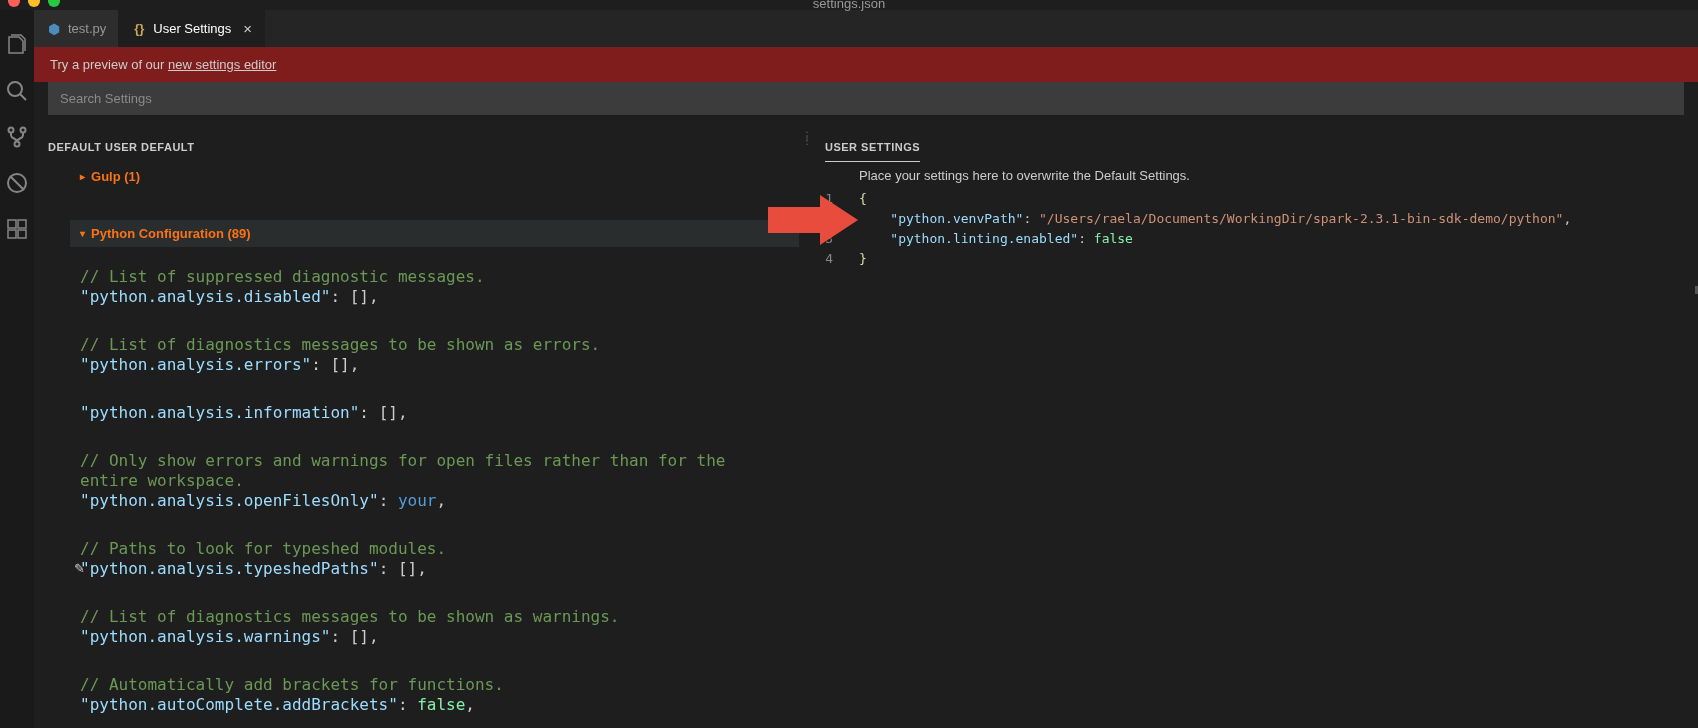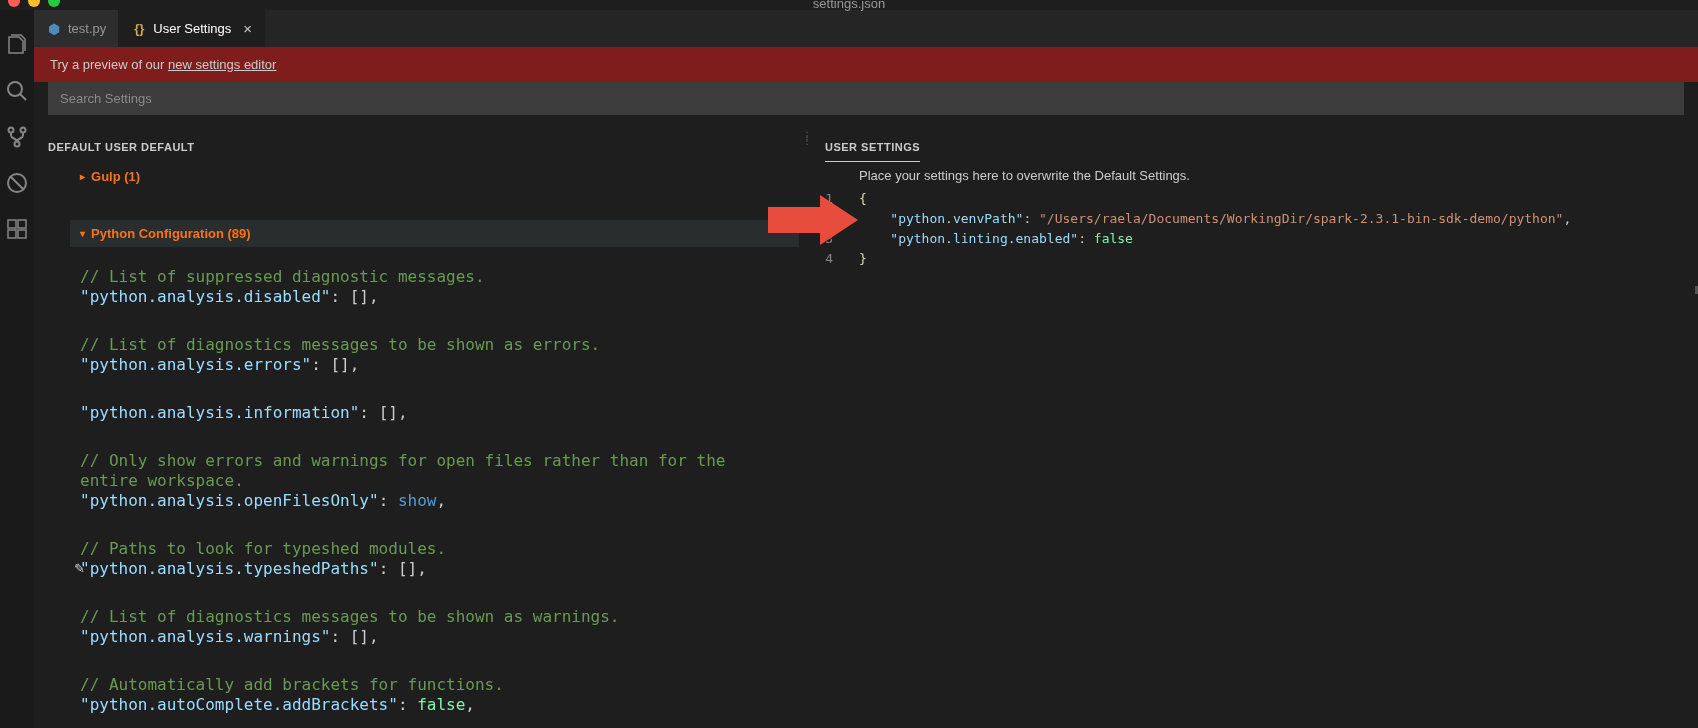--- a/index.html
+++ b/index.html
@@ -364,21 +364,21 @@
                   <div class="comment">// List of diagnostics messages to be shown as errors.</div>
                   <div><span class="key">"python.analysis.errors"</span><span class="colon">: </span><span class="val-array">[]</span><span class="colon">,</span></div>
                 </div>
                 <div style="height: 20px;"></div>
                 <div class="code-block">
                   <div><span class="key">"python.analysis.information"</span><span class="colon">: </span><span class="val-array">[]</span><span class="colon">,</span></div>
                 </div>
                 <div style="height: 20px;"></div>
                 <div class="code-block">
                   <div class="comment">// Only show errors and warnings for open files rather than for the entire workspace.</div>
-                  <div><span class="key">"python.analysis.openFilesOnly"</span><span class="colon">: </span><span class="val-true">show</span><span class="colon">,</span></div>
+                  <div><span class="key">"python.analysis.openFilesOnly"</span><span class="colon">: </span><span class="val-true">your</span><span class="colon">,</span></div>
                 </div>
                 <div style="height: 20px;"></div>
                 <div class="code-block">
                   <div class="comment">// Paths to look for typeshed modules.</div>
                   <div><span class="key">"python.analysis.typeshedPaths"</span><span class="colon">: </span><span class="val-array">[]</span><span class="colon">,</span></div>
                 </div>
                 <div style="height: 20px;"></div>
                 <div class="code-block">
                   <div class="comment">// List of diagnostics messages to be shown as warnings.</div>
                   <div><span class="key">"python.analysis.warnings"</span><span class="colon">: </span><span class="val-array">[]</span><span class="colon">,</span></div>

